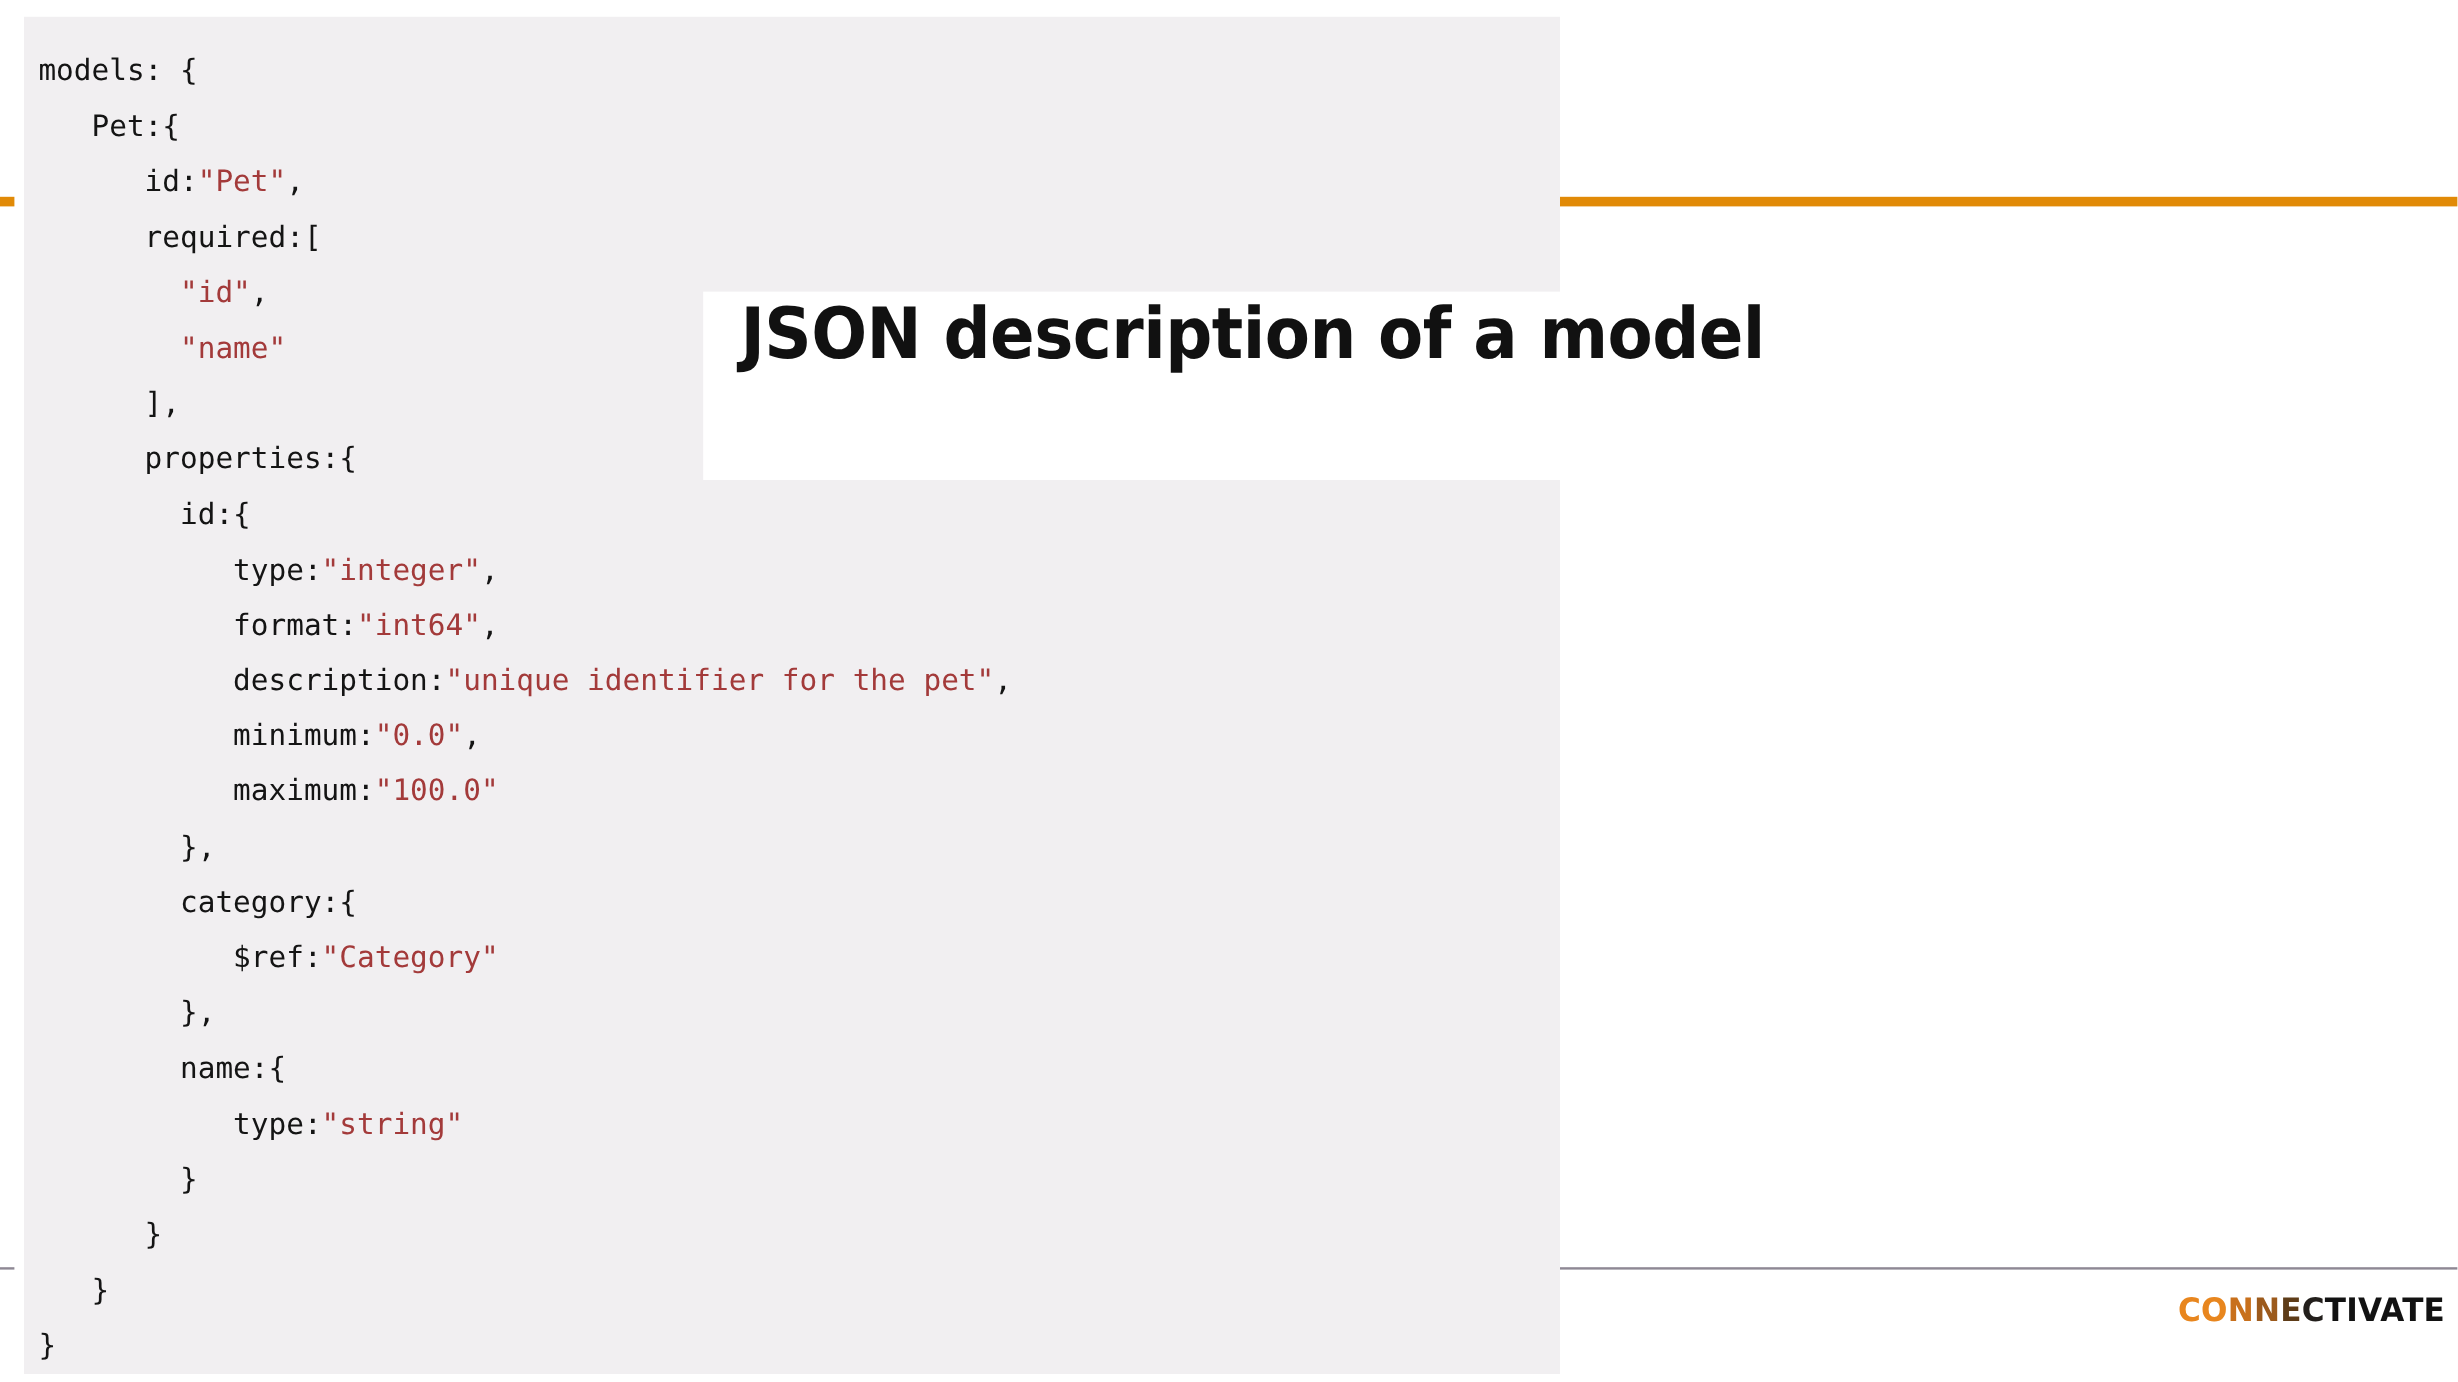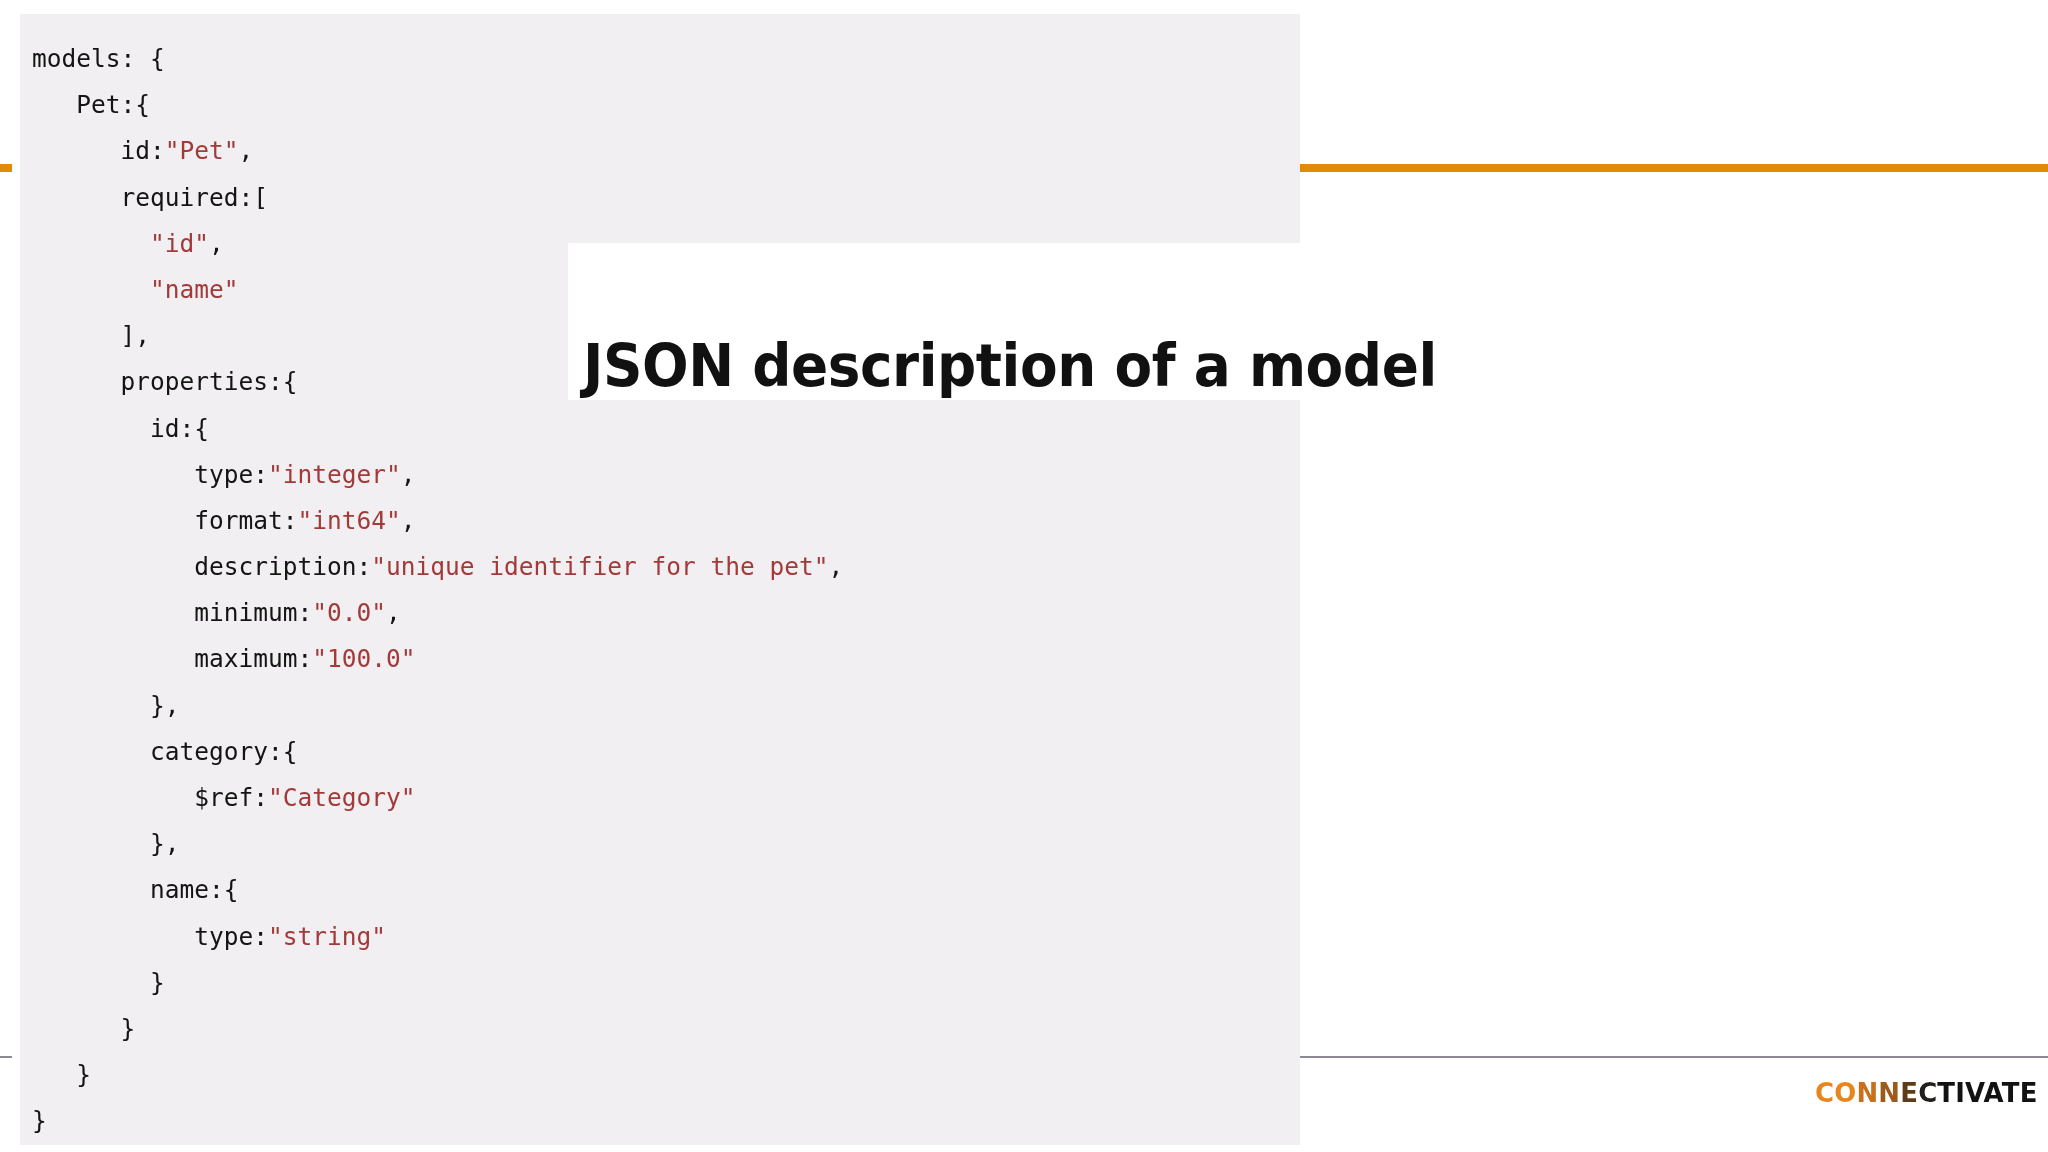--- a/index.html
+++ b/index.html
@@ -78,28 +78,28 @@
     letter-spacing: 0px;
   }
   .code-line { display: block; height: 46.2px; }
   .tok-str { color: #A33A3A; }
   .tok-key { color: #141414; }
   .tok-punc { color: #141414; }
 
   
   .title-card {
     position: absolute;
-    left: 568px;
+    left: 586px;
     top: 243px;
     width: 772px;
     height: 157px;
     background: #FFFFFF;
     display: flex;
-    align-items: flex-end;
-    padding-left: 15px;
+    align-items: flex-start;
+    padding-left: 31px;
     box-sizing: border-box;
   }
   .title-card .title-text {
     font-family: "DejaVu Sans", sans-serif;
     font-weight: bold;
     font-size: 59px;
     color: #111111;
     letter-spacing: -0.5px;
     transform: scaleX(0.93);
     transform-origin: left center;

